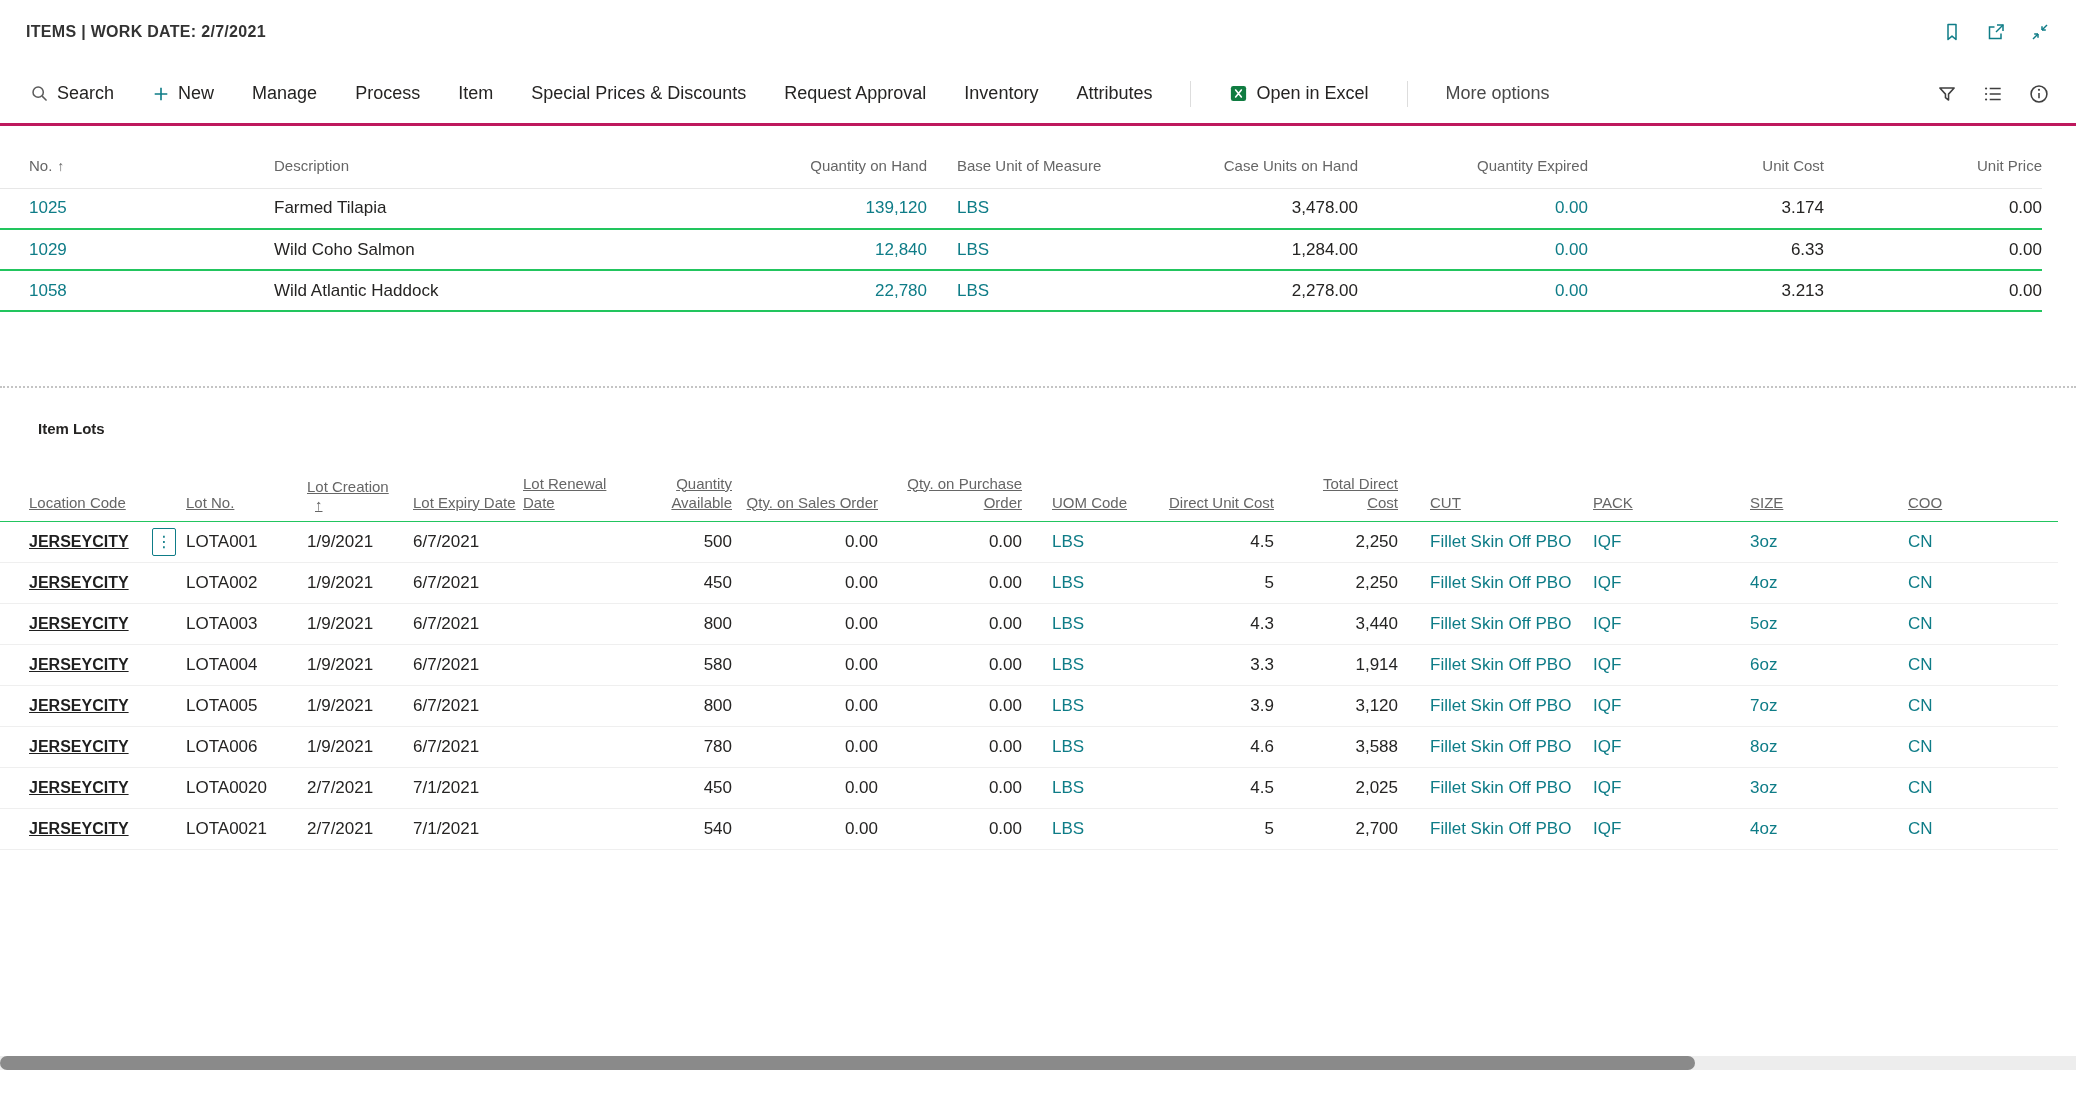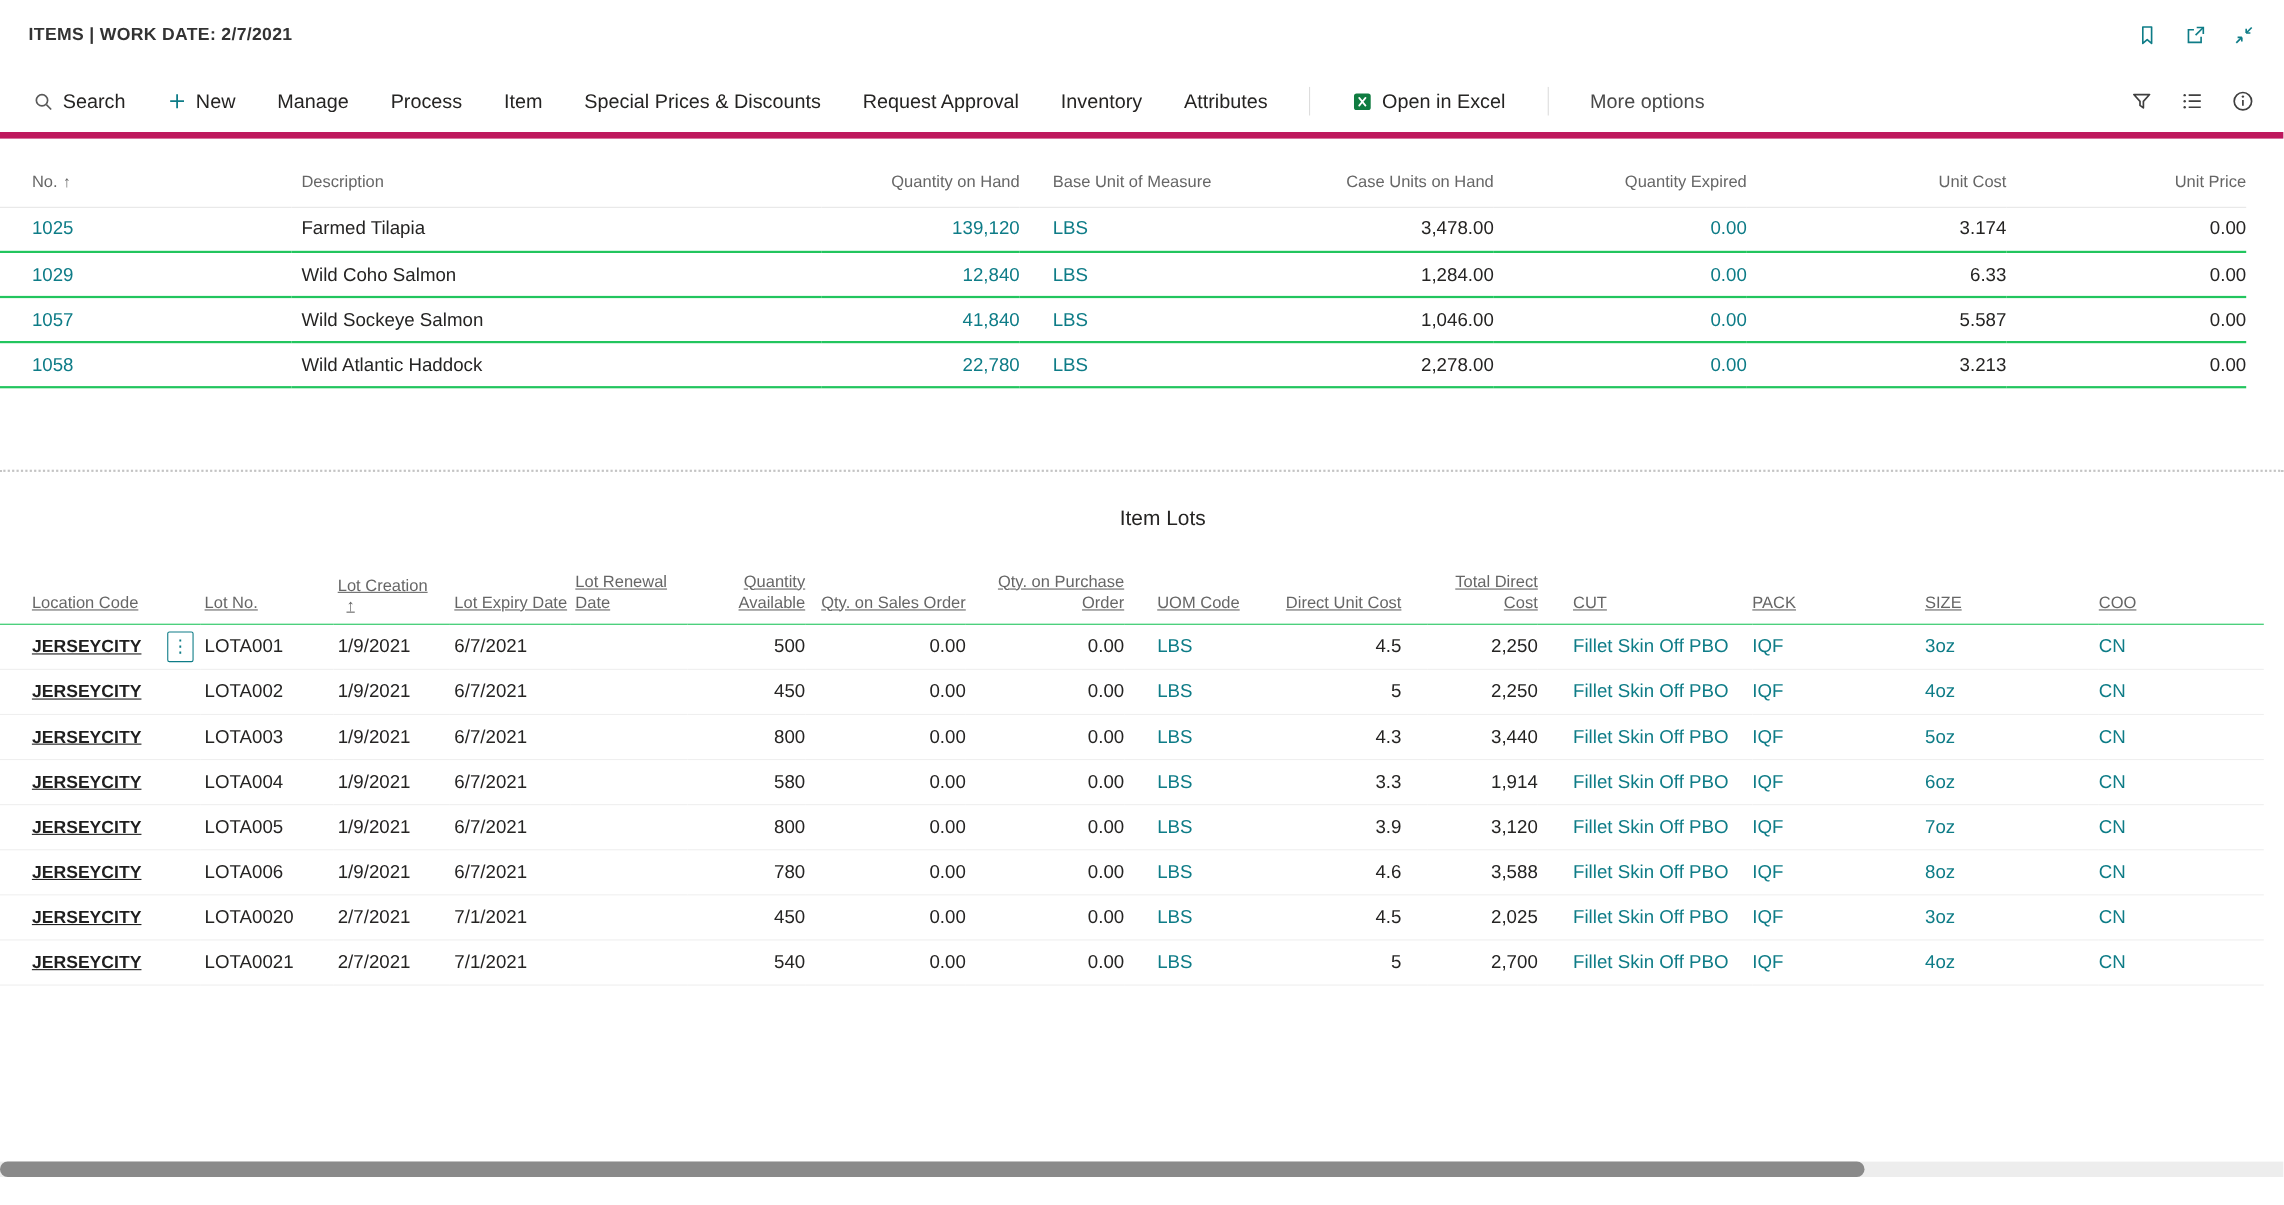--- a/index.html
+++ b/index.html
@@ -37,21 +37,21 @@
   .title-icons { display: flex; align-items: center; gap: 24px; }
   .tbar-icon { color: var(--teal); display: inline-flex; cursor: pointer; }
 
   
   .action-bar {
     height: 62px;
     display: flex;
     align-items: center;
     justify-content: space-between;
     padding: 0 26px 0 30px;
-    border-bottom: 6px solid #be185d;
+    border-bottom: 3px solid #be185d;
   }
   .ab-left { display: flex; align-items: center; gap: 38px; }
   .menu-items { display: contents; }
   .ab-item {
     font-size: 18px;
     color: #252423;
     display: inline-flex;
     align-items: center;
     gap: 8px;
     white-space: nowrap;
@@ -93,21 +93,21 @@
   .row-ell {
     position: absolute;
     right: 22px; top: 50%;
     transform: translateY(-50%);
     color: #666; font-size: 17px; cursor: pointer;
   }
   .row-ell:empty { display: none; }
 
   
   .section-divider { margin-top: 74px; border-top: 2px dotted #c4c4c4; width: 100%; }
-  .section-title { margin: 32px 0 0 38px; font-size: 19px; font-weight: 400; color: #252423; text-align: center; }
+  .section-title { margin: 32px 0 0 38px; font-size: 15px; font-weight: 700; color: #252423; }
 
   
   .lots-grid { margin-top: 10px; }
   .lots-grid table { width: 2058px; }
   .lots-grid thead th {
     height: 74px;
     vertical-align: bottom;
     padding-bottom: 9px;
     line-height: 19px;
     border-bottom: 1px solid #22c55e;
@@ -266,30 +266,20 @@
             <td class="ar">0.00</td>
           </tr>
           <tr>
             <td class="col-no"><span class="link no-link">1029</span></td>
             <td class="al pad-sm">Wild Coho Salmon</td>
             <td class="ar"><span class="link">12,840</span></td>
             <td class="al pad-uom"><span class="link">LBS</span></td>
             <td class="ar">1,284.00</td>
             <td class="ar"><span class="link">0.00</span></td>
             <td class="ar">6.33</td>
-            <td class="ar">0.00</td>
-          </tr>
-          <tr>
-            <td class="col-no"><span class="link no-link">1057</span></td>
-            <td class="al pad-sm">Wild Sockeye Salmon</td>
-            <td class="ar"><span class="link">41,840</span></td>
-            <td class="al pad-uom"><span class="link">LBS</span></td>
-            <td class="ar">1,046.00</td>
-            <td class="ar"><span class="link">0.00</span></td>
-            <td class="ar">5.587</td>
             <td class="ar">0.00</td>
           </tr>
           <tr>
             <td class="col-no"><span class="link no-link">1058</span></td>
             <td class="al pad-sm">Wild Atlantic Haddock</td>
             <td class="ar"><span class="link">22,780</span></td>
             <td class="al pad-uom"><span class="link">LBS</span></td>
             <td class="ar">2,278.00</td>
             <td class="ar"><span class="link">0.00</span></td>
             <td class="ar">3.213</td>

